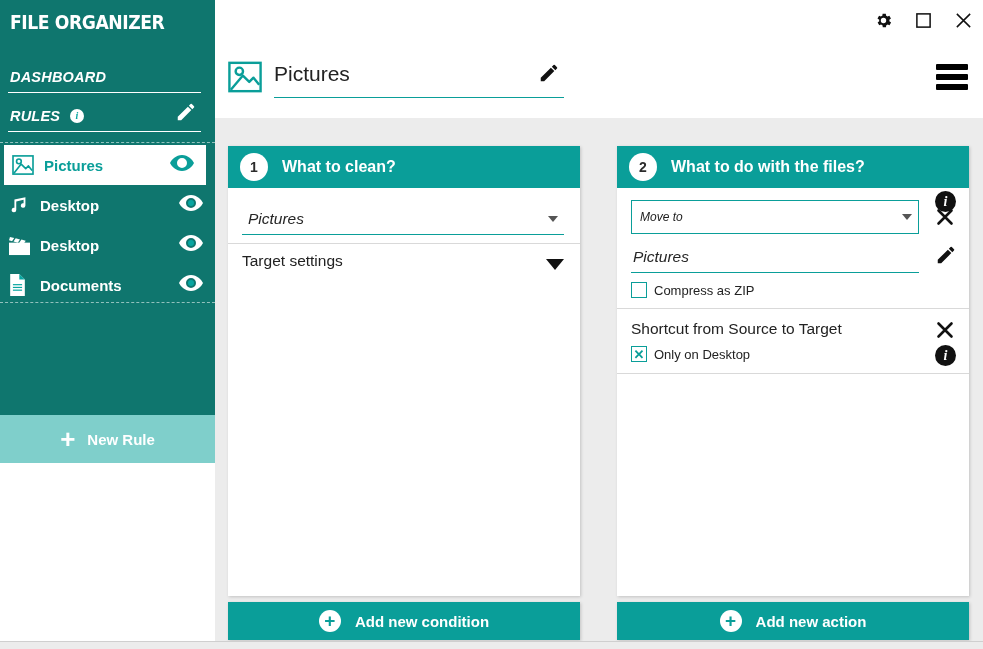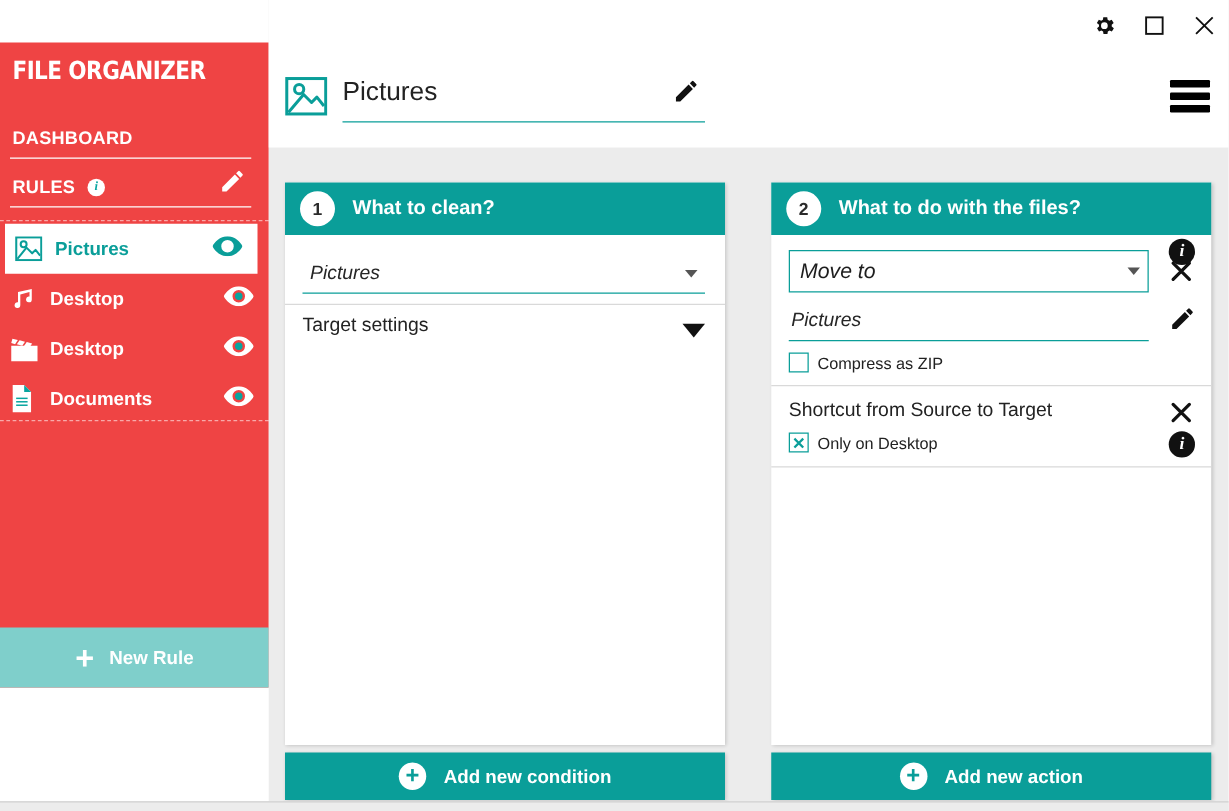--- a/index.html
+++ b/index.html
@@ -11,42 +11,41 @@
   }
   #app {
     position: relative;
     width: 983px; height: 649px;
     background: #ffffff;
   }
 
   
   #sidebar {
     position: absolute; left: 0; top: 0;
-    width: 215px; height: 516px;
-    background: #ef4444;
+    width: 215px; height: 463px;
+    background: #0f766e;
     color: #ffffff;
-    margin-top: 34px;
   }
   #brand {
     position: absolute; left: 10px; top: 10px;
     font-size: 20px; font-weight: bold;
     letter-spacing: -0.5px;
     font-family: "DejaVu Sans", sans-serif;
     transform: scaleX(0.86);
     transform-origin: left center;
     white-space: nowrap;
   }
   .nav-section {
     position: absolute; left: 8px; width: 193px;
     border-bottom: 1.5px solid #ffffff;
     height: 33px;
   }
   .nav-section .lbl {
     font-size: 14.5px; font-weight: bold; letter-spacing: 0.2px;
-    position: absolute; left: 2px; bottom: 7px;
+    position: absolute; left: 2px; bottom: 7px; font-style: italic;
   }
   #nav-dashboard { top: 60px; }
   #nav-rules { top: 99px; }
   .info-dot {
     position: absolute;
     width: 14px; height: 14px; border-radius: 50%;
     background: #ffffff; color: #08a5a0;
     font-size: 10px; font-weight: bold; font-style: italic;
     line-height: 14px; text-align: center;
     font-family: "Liberation Serif", serif;
@@ -189,21 +188,21 @@
   }
 
   .select-boxed {
     position: relative;
     border: 1.5px solid #0a9e99;
     height: 34px; width: 288px;
     display: flex; align-items: center;
     background: #fff;
   }
   .select-boxed .sv {
-    font-size: 17px; font-style: italic; color: #1d1d1d; margin-left: 8px;
+    font-size: 12px; font-style: italic; color: #1d1d1d; margin-left: 8px;
   }
 
   .cb {
     width: 16px; height: 16px;
     border: 1.6px solid #0a9e99;
     background: #fff;
     display: flex; align-items:center; justify-content:center;
     flex: 0 0 16px;
   }
   .cb.checked::after {

